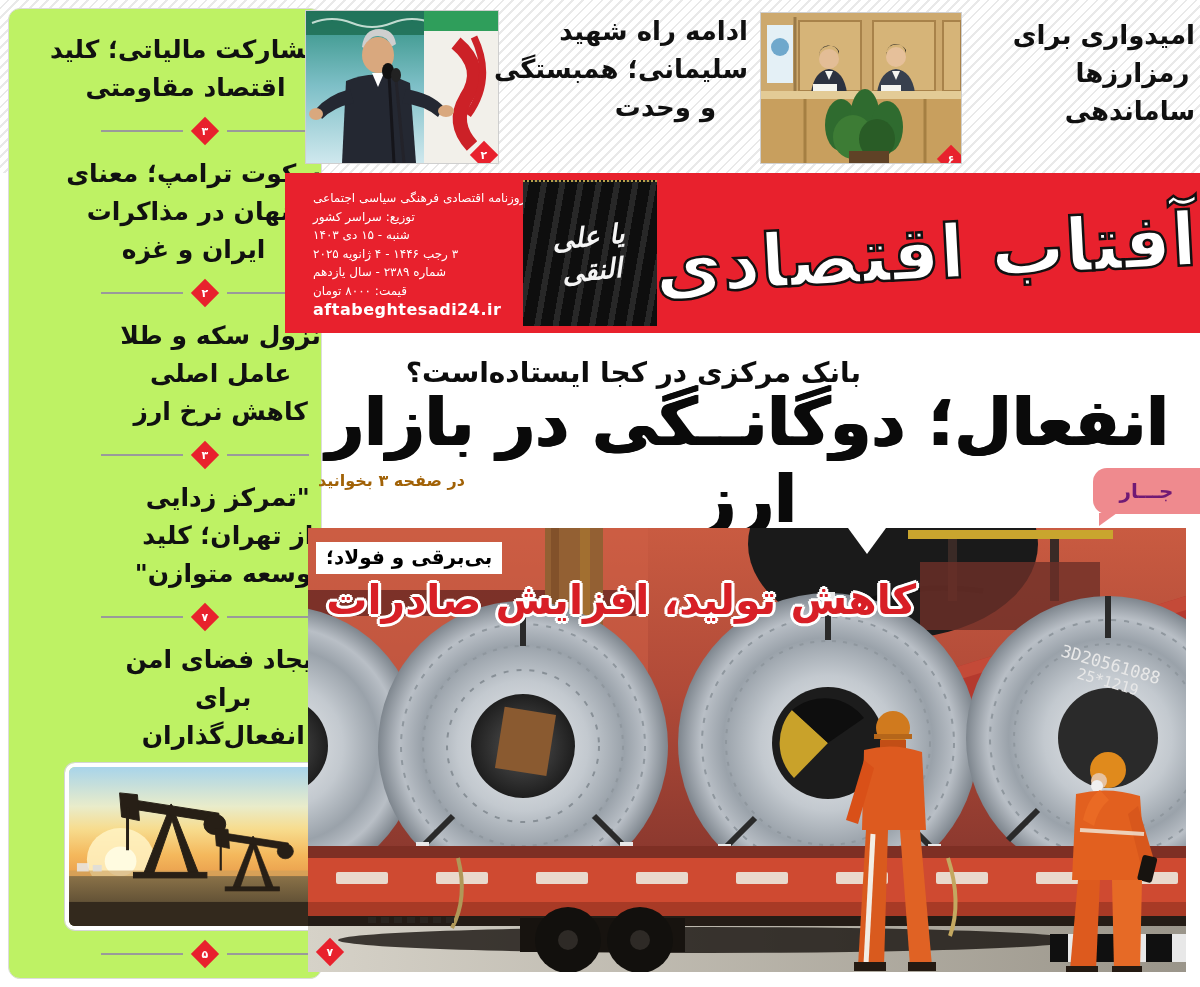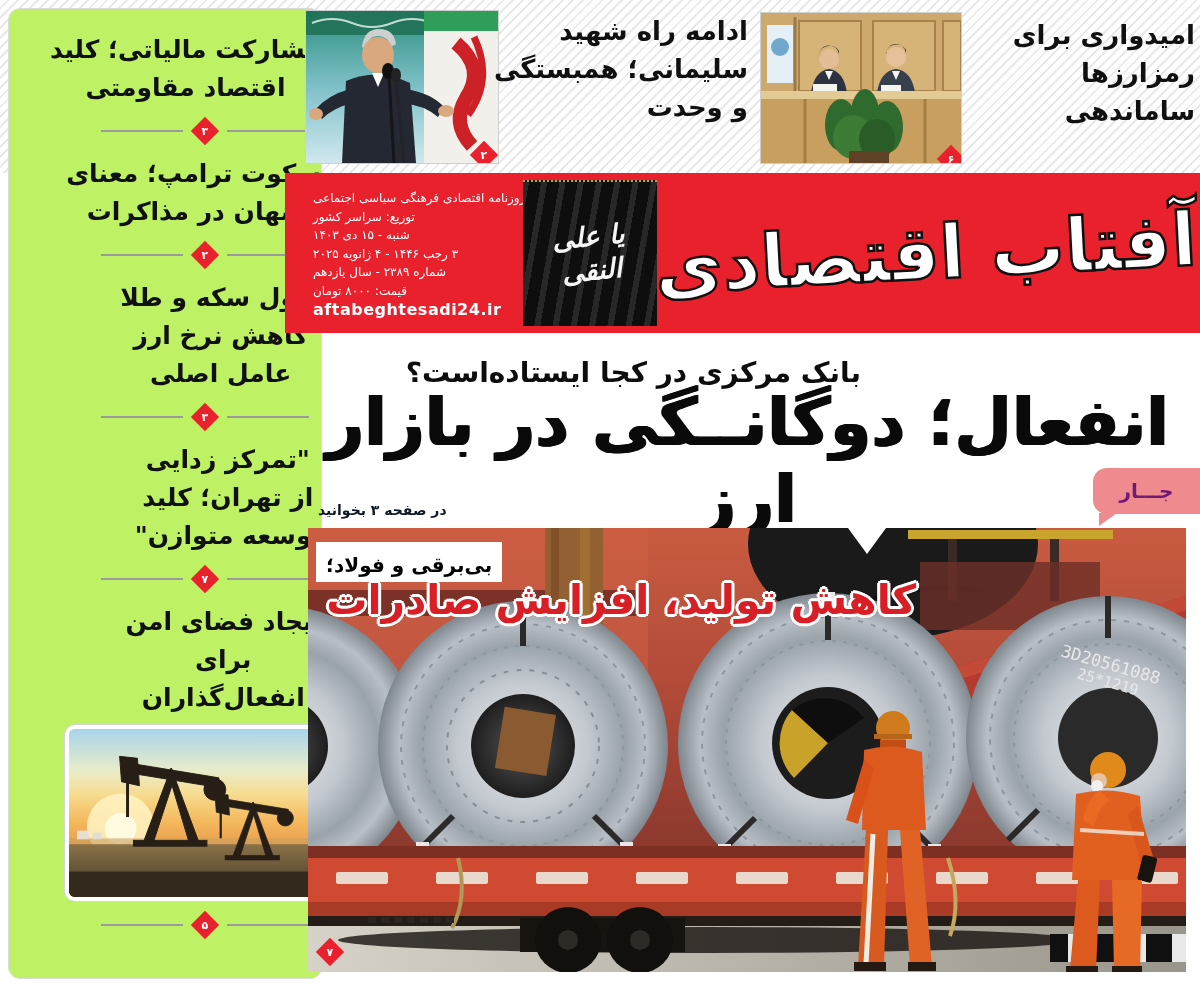--- a/index.html
+++ b/index.html
@@ -18,21 +18,21 @@
   .dmnd{width:20px;height:20px;background:#e8212d;transform:rotate(45deg);
         display:flex;align-items:center;justify-content:center;flex:0 0 auto;}
   .dmnd b{transform:rotate(-45deg);color:#fff;font-size:11px;font-weight:bold;line-height:1;}
   .sb-photo{width:248px;height:168px;border:4px solid #fff;border-radius:10px;overflow:hidden;
             margin-top:8px;box-shadow:0 0 0 1px #d5d5d5;}
   .sb-photo svg{display:block;width:100%;height:100%;}
   
   .ts-photo{position:absolute;border:1px solid #cfcfcf;overflow:hidden;background:#fff;}
   .ts-photo svg{display:block;width:100%;height:100%;}
   .ts-dmnd{position:absolute;}
-  .ts-title{position:absolute;direction:rtl;text-align:right;font-weight:bold;font-size:26px;
+  .ts-title{position:absolute;direction:rtl;text-align:center;font-weight:bold;font-size:26px;
             line-height:38px;color:#101010;white-space:nowrap;}
   
   .masthead{position:absolute;left:285px;top:173px;width:915px;height:160px;background:#e8212d;}
   .mh-info{position:absolute;left:28px;top:16px;width:235px;direction:rtl;text-align:left;
            color:#fff;font-size:12px;line-height:18.5px;}
   .mh-web{font-size:16px;font-weight:bold;letter-spacing:.5px;direction:ltr;display:block;margin-top:1px;}
   .mh-black{position:absolute;left:238px;top:7px;width:134px;height:146px;background:#0e0e0e;
             background-image:repeating-linear-gradient(100deg,rgba(70,70,70,.45) 0 6px,rgba(0,0,0,0) 6px 18px);
             border-top:2px dotted #b7a04a;box-sizing:border-box;
             display:flex;align-items:center;justify-content:center;}
@@ -45,29 +45,29 @@
   .kicker{position:absolute;left:361px;top:356px;width:500px;text-align:right;direction:rtl;
           font-weight:bold;font-size:28px;color:#0d0d0d;}
   .headline{position:absolute;left:300px;top:384px;width:895px;margin:0;text-align:center;direction:rtl;
             font-weight:bold;font-size:66px;color:#0a0a0a;letter-spacing:-1px;
             text-shadow:1px 0 #0a0a0a,-1px 0 #0a0a0a;}
   .jar-tag{position:absolute;left:1093px;top:468px;width:107px;height:46px;background:#ef8a8e;
            border-radius:14px 0 0 14px;display:flex;align-items:center;justify-content:center;
            color:#701a75;font-weight:bold;font-size:20px;direction:rtl;}
   .jar-tag::after{content:"";position:absolute;left:6px;bottom:-12px;width:0;height:0;
            border-top:13px solid #ef8a8e;border-right:18px solid transparent;}
-  .read-more{position:absolute;left:318px;top:502px;color:#0f172a;font-size:14px;font-weight:bold;direction:rtl;}
+  .read-more{position:absolute;left:318px;top:471px;color:#a16207;font-size:16px;font-weight:bold;direction:rtl;}
   
   .main-photo{position:absolute;left:308px;top:528px;width:878px;height:444px;margin:0;overflow:hidden;
               background:#a84535;}
   .main-photo > svg{display:block;width:100%;height:100%;}
   .pointer{position:absolute;left:540px;top:0;width:0;height:0;
            border-left:19px solid transparent;border-right:19px solid transparent;border-top:26px solid #fff;}
   .photo-tag{position:absolute;left:8px;top:14px;background:#fff;color:#000;font-weight:bold;font-size:20px;
-             padding:11px 10px 5px;direction:rtl;}
+             padding:3px 10px 5px;direction:rtl;}
   .photo-caption{position:absolute;left:8px;top:48px;width:600px;direction:rtl;text-align:right;
              font-weight:bold;font-size:41px;color:#d81f26;
              text-shadow:-2px -2px 0 #fff,2px -2px 0 #fff,-2px 2px 0 #fff,2px 2px 0 #fff,
                          -3px 0 0 #fff,3px 0 0 #fff,0 -3px 0 #fff,0 3px 0 #fff;}
   .photo-dmnd{position:absolute;left:12px;bottom:10px;}
 </style>
 </head>
 <body>
 
 <div class="page">
@@ -82,32 +82,33 @@
     <div class="divider">
       <span class="dline"></span>
       <span class="dmnd">
           <b>۳</b>
         </span>
       <span class="dline"></span>
     </div>
     <div class="sb-title">
       <div>سکوت ترامپ؛ معنای</div>
       <div>پنهان در مذاکرات</div>
+      <div>ایران و غزه</div>
     </div>
     <div class="divider">
       <span class="dline"></span>
       <span class="dmnd">
           <b>۲</b>
         </span>
       <span class="dline"></span>
     </div>
     <div class="sb-title">
       <div>نزول سکه و طلا</div>
+      <div>عامل اصلی</div>
       <div>کاهش نرخ ارز</div>
-      <div>عامل اصلی</div>
     </div>
     <div class="divider">
       <span class="dline"></span>
       <span class="dmnd">
           <b>۳</b>
         </span>
       <span class="dline"></span>
     </div>
     <div class="sb-title">
       <div>"تمرکز زدایی</div>

